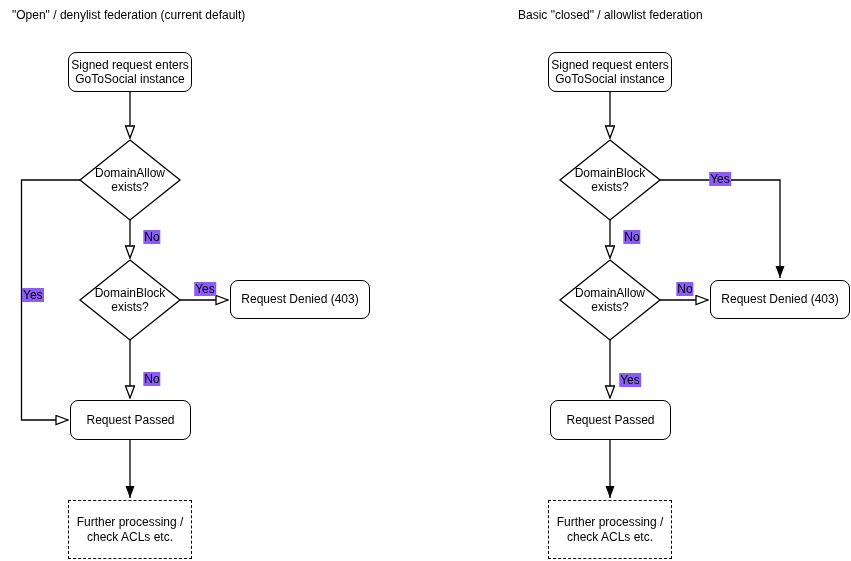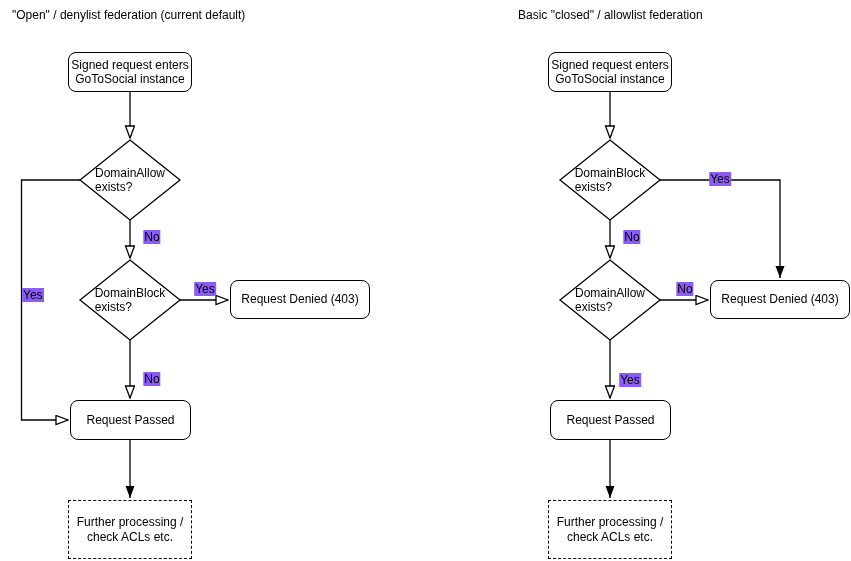--- a/index.html
+++ b/index.html
@@ -40,20 +40,21 @@
     border-radius: 0;
     border: 1.1px dashed #000000;
   }
   .diamond-label {
     position: absolute;
     width: 110px;
     height: 40px;
     display: flex;
     align-items: center;
     justify-content: center;
+    text-align: center;
     line-height: 1.2;
     white-space: pre-line;
     pointer-events: none;
   }
   .elabel {
     position: absolute;
     background: #8b5cf6;
     padding: 0 1px;
     line-height: 14px;
     transform: translate(-50%, -50%);

